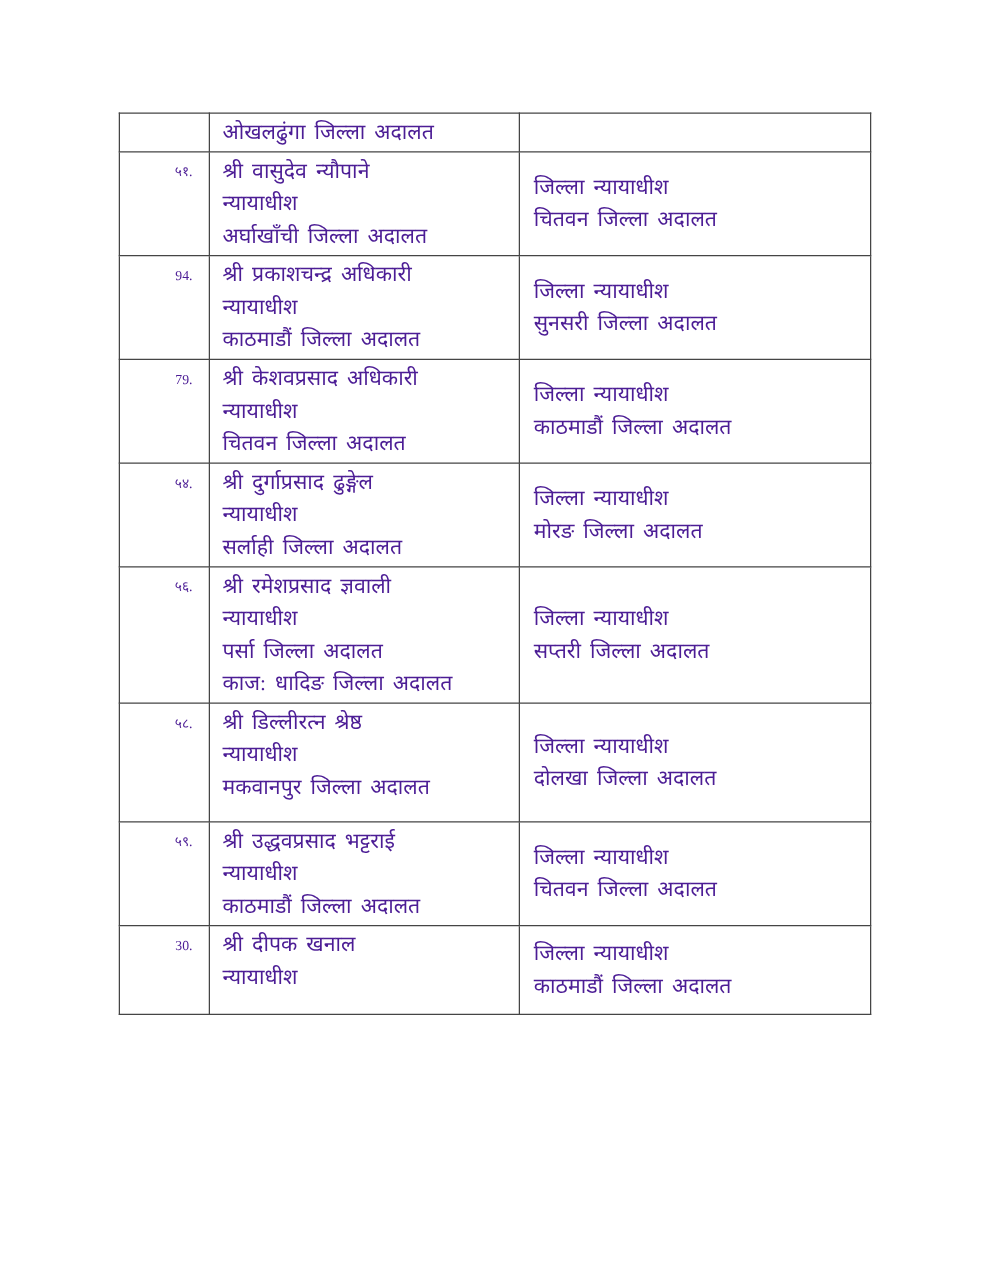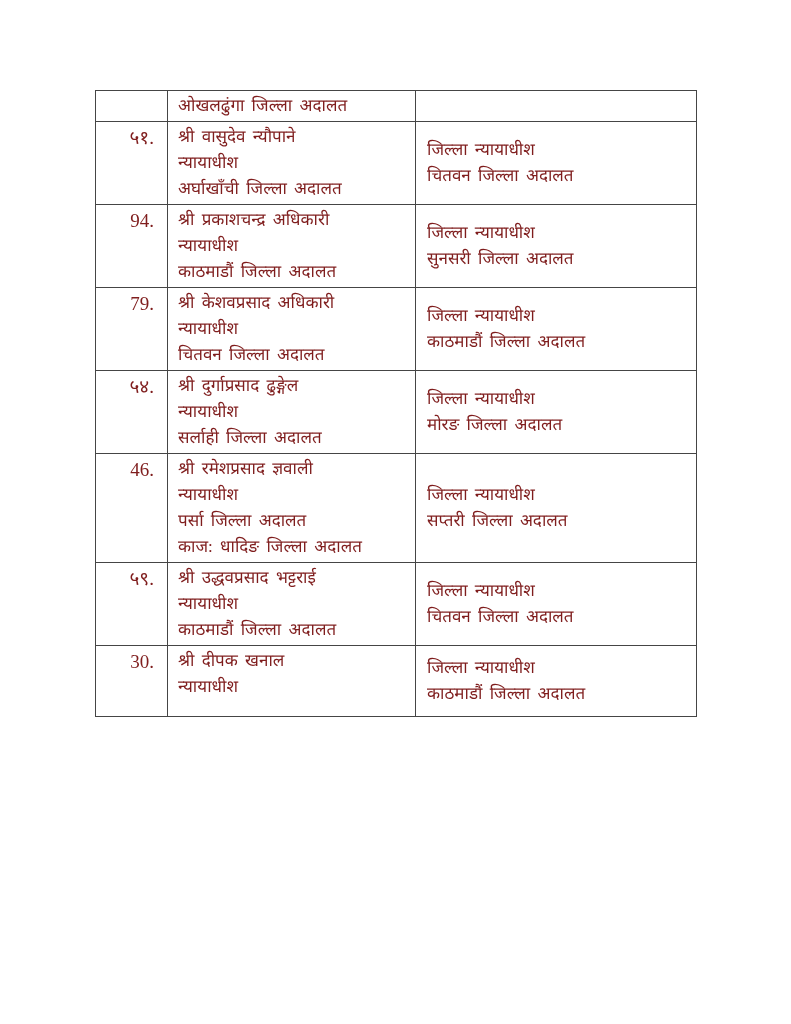--- a/index.html
+++ b/index.html
@@ -2,21 +2,21 @@
 <html><head>
 <meta charset="utf-8">
 <style>
   html,body{margin:0;padding:0;background:#ffffff;}
   .page{
     position:relative;
     width:791px;
     height:1024px;
     background:#ffffff;
     font-family:"Liberation Serif","DejaVu Serif",serif;
-    color:#7f1d1d;
+    color:#4c1d95;
     overflow:hidden;
   }
   table.judges{
     position:absolute;
     left:95px;
     top:90px;
     width:601px;
     border-collapse:collapse;
     table-layout:fixed;
   }
@@ -24,21 +24,21 @@
     border:1px solid #454545;
     vertical-align:top;
     padding:0;
     overflow:hidden;
   }
   .cell-num{
     text-align:right;
     padding:4px 13px 0 2px;
   }
   .cell-num .line{
-    font-size:19px;
+    font-size:11px;
     line-height:24px;
   }
   .cell-left{
     padding:2px 4px 2px 10px;
   }
   .cell-right{
     vertical-align:middle;
     padding:2px 4px 2px 11px;
   }
   .line{
@@ -117,31 +117,45 @@
             <div class="line">न्यायाधीश</div>
             <div class="line">सर्लाही जिल्ला अदालत</div>
           </td>
           <td class="cell-right">
             <div class="line">जिल्ला न्यायाधीश</div>
             <div class="line">मोरङ जिल्ला अदालत</div>
           </td>
         </tr>
         <tr style="height: 97px;">
           <td class="cell-num">
-            <div class="line">46.</div>
+            <div class="line">५६.</div>
           </td>
           <td class="cell-left">
             <div class="line">श्री रमेशप्रसाद ज्ञवाली</div>
             <div class="line">न्यायाधीश</div>
             <div class="line">पर्सा जिल्ला अदालत</div>
             <div class="line">काज: धादिङ जिल्ला अदालत</div>
           </td>
           <td class="cell-right">
             <div class="line">जिल्ला न्यायाधीश</div>
             <div class="line">सप्तरी जिल्ला अदालत</div>
+          </td>
+        </tr>
+        <tr style="height: 95px;">
+          <td class="cell-num">
+            <div class="line">५८.</div>
+          </td>
+          <td class="cell-left">
+            <div class="line">श्री डिल्लीरत्न श्रेष्ठ</div>
+            <div class="line">न्यायाधीश</div>
+            <div class="line">मकवानपुर जिल्ला अदालत</div>
+          </td>
+          <td class="cell-right">
+            <div class="line">जिल्ला न्यायाधीश</div>
+            <div class="line">दोलखा जिल्ला अदालत</div>
           </td>
         </tr>
         <tr style="height: 75px;">
           <td class="cell-num">
             <div class="line">५९.</div>
           </td>
           <td class="cell-left">
             <div class="line">श्री उद्धवप्रसाद भट्टराई</div>
             <div class="line">न्यायाधीश</div>
             <div class="line">काठमाडौं जिल्ला अदालत</div>

